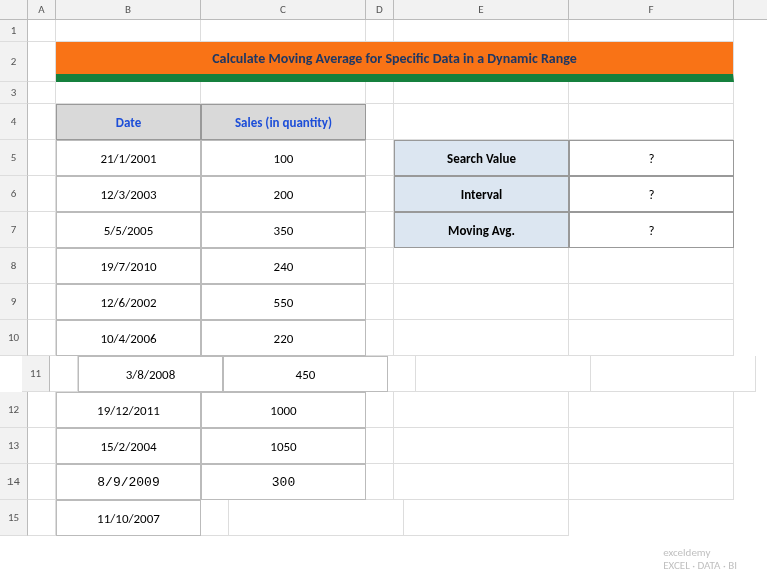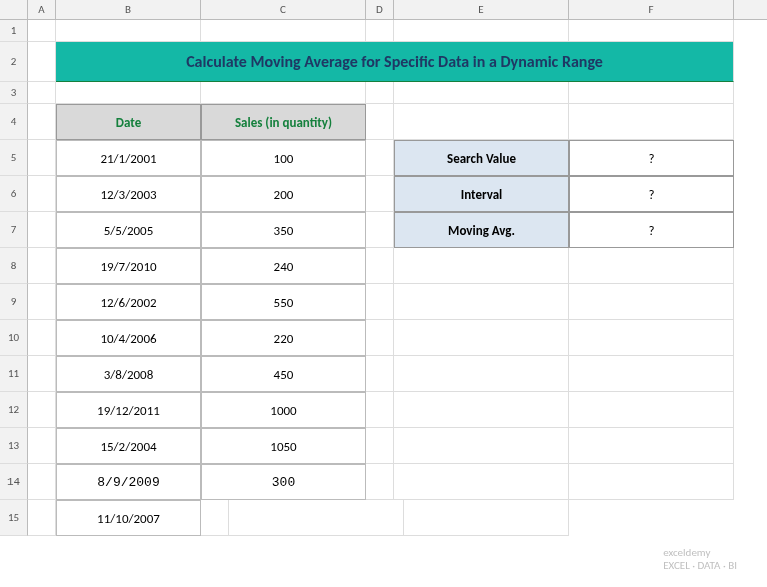--- a/index.html
+++ b/index.html
@@ -90,38 +90,38 @@
     
     .col-a { width: 28px; flex-shrink: 0; }
     .col-b { width: 145px; flex-shrink: 0; }
     .col-c { width: 165px; flex-shrink: 0; }
     .col-d { width: 28px; flex-shrink: 0; }
     .col-e { width: 175px; flex-shrink: 0; }
     .col-f { width: 165px; flex-shrink: 0; }
 
     
     .title-cell {
-      border-bottom: 1px solid #15803d;
+      border-bottom: 8px solid #15803d;
       border-right: 1px solid #ddd;
       display: flex;
       align-items: center;
       justify-content: center;
       padding: 2px 6px;
-      font-size: 16px;
+      font-size: 14px;
       font-weight: bold;
       color: #1f3864;
-      background: #14b8a6;
+      background: #f97316;
     }
 
     
     .tbl-header {
       background: #d9d9d9;
       border: 1px solid #999;
       font-weight: bold;
-      color: #15803d;
+      color: #1d4ed8;
       display: flex;
       align-items: center;
       justify-content: center;
       padding: 2px 6px;
     }
 
     .tbl-cell {
       background: #fff;
       border: 1px solid #bbb;
       display: flex;
@@ -260,21 +260,21 @@
       </div>
       <div class="grid-row" style="height: 36px;">
         <div class="row-num">10</div>
         <div class="cell col-a empty-cell"></div>
         <div class="tbl-cell col-b">10/4/2006</div>
         <div class="tbl-cell col-c">220</div>
         <div class="cell col-d empty-cell"></div>
         <div class="cell col-e empty-cell"></div>
         <div class="cell col-f empty-cell"></div>
       </div>
-      <div class="grid-row" style="height: 36px;">
+      <div class="grid-row" style="height: 36px; margin-left: 22px;">
         <div class="row-num">11</div>
         <div class="cell col-a empty-cell"></div>
         <div class="tbl-cell col-b">3/8/2008</div>
         <div class="tbl-cell col-c">450</div>
         <div class="cell col-d empty-cell"></div>
         <div class="cell col-e empty-cell"></div>
         <div class="cell col-f empty-cell"></div>
       </div>
       <div class="grid-row" style="height: 36px;">
         <div class="row-num">12</div>

